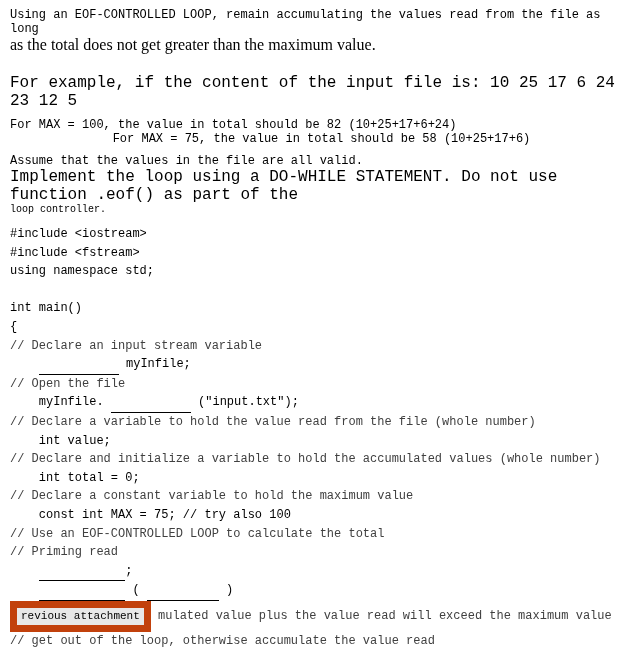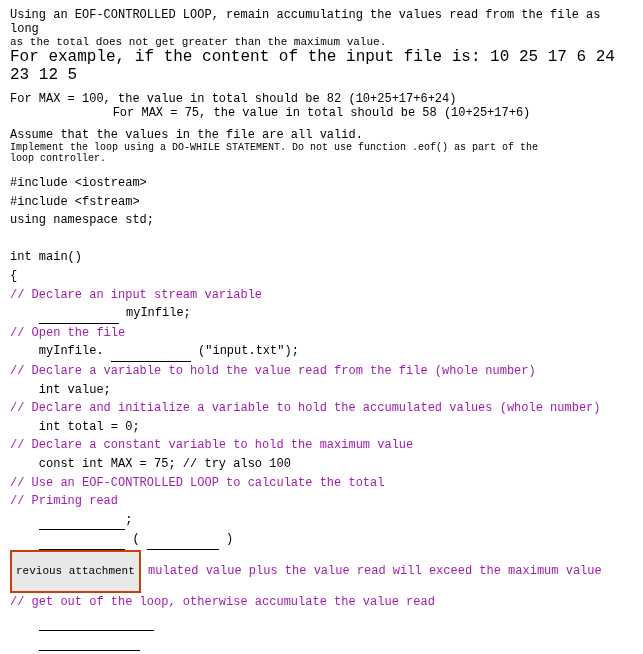--- a/index.html
+++ b/index.html
@@ -11,26 +11,26 @@
       background: #ffffff;
       font-family: 'Courier New', Courier, monospace;
       font-size: 12px;
       color: #000000;
       width: 643px;
       min-height: 654px;
       overflow-x: hidden;
       padding: 8px 10px;
     }
     .comment {
-      color: #a21caf;
+      color: #404040;
     }
     .previous-attachment {
       background: #e8e8e8;
-      border: 2px solid #c2410c;
-      padding: 11px 4px;
+      border: 7px solid #c2410c;
+      padding: 0 4px;
       font-size: 11px;
       display: inline-block;
       position: relative;
     }
     .underline-blank {
       border-bottom: 1px solid #000;
       display: inline-block;
     }
     .ul-short { min-width: 55px; }
     .ul-medium { min-width: 80px; }
@@ -39,26 +39,26 @@
       display: block;
       white-space: pre;
     }
   </style>
 </head>
 <body>
 
 <div>
   <div>
     <p style="font-family: 'Courier New', monospace; font-size: 12px;">Using an EOF-CONTROLLED LOOP, remain accumulating the values read from the file as long</p>
-    <p style="font-family: Liberation Mono, monospace; font-size: 11px; margin-bottom: 0;">as the total does not get greater than the maximum value.</p>
+    <p style="font-family: Liberation Serif, serif; font-size: 16px; margin-bottom: 20px;">as the total does not get greater than the maximum value.</p>
     <p style="font-family: 'Courier New', monospace; font-size: 16px; margin-bottom: 8px;">For example, if the content of the input file is: 10 25 17 6 24 23 12 5</p>
     <p style="font-family: 'Courier New', monospace; font-size: 12px;">For MAX = 100, the value in total should be 82 (10+25+17+6+24)</p>
     <p style="font-family: 'Courier New', monospace; font-size: 12px; margin-bottom: 8px; text-align: center;">For MAX = 75, the value in total should be 58 (10+25+17+6)</p>
     <p style="font-family: 'Courier New', monospace; font-size: 12px;">Assume that the values in the file are all valid.</p>
-    <p style="font-family: 'Courier New', monospace; font-size: 10px;">Implement the loop using a DO-WHILE STATEMENT. Do not use function .eof() as part of the</p>
+    <p style="font-family: 'Courier New', monospace; font-size: 16px;">Implement the loop using a DO-WHILE STATEMENT. Do not use function .eof() as part of the</p>
     <p style="font-family: 'Courier New', monospace; font-size: 10px; margin-bottom: 10px;">loop controller.</p>
   </div>
 
   <div style="font-family: 'Courier New', monospace; font-size: 12px; line-height: 1.55;">
     <span class="code-line">#include &lt;iostream&gt;</span>
     <span class="code-line">#include &lt;fstream&gt;</span>
     <span class="code-line">using namespace std;</span>
     <span class="code-line">&nbsp;</span>
     <span class="code-line">int main()</span>
     <span class="code-line">{</span>

